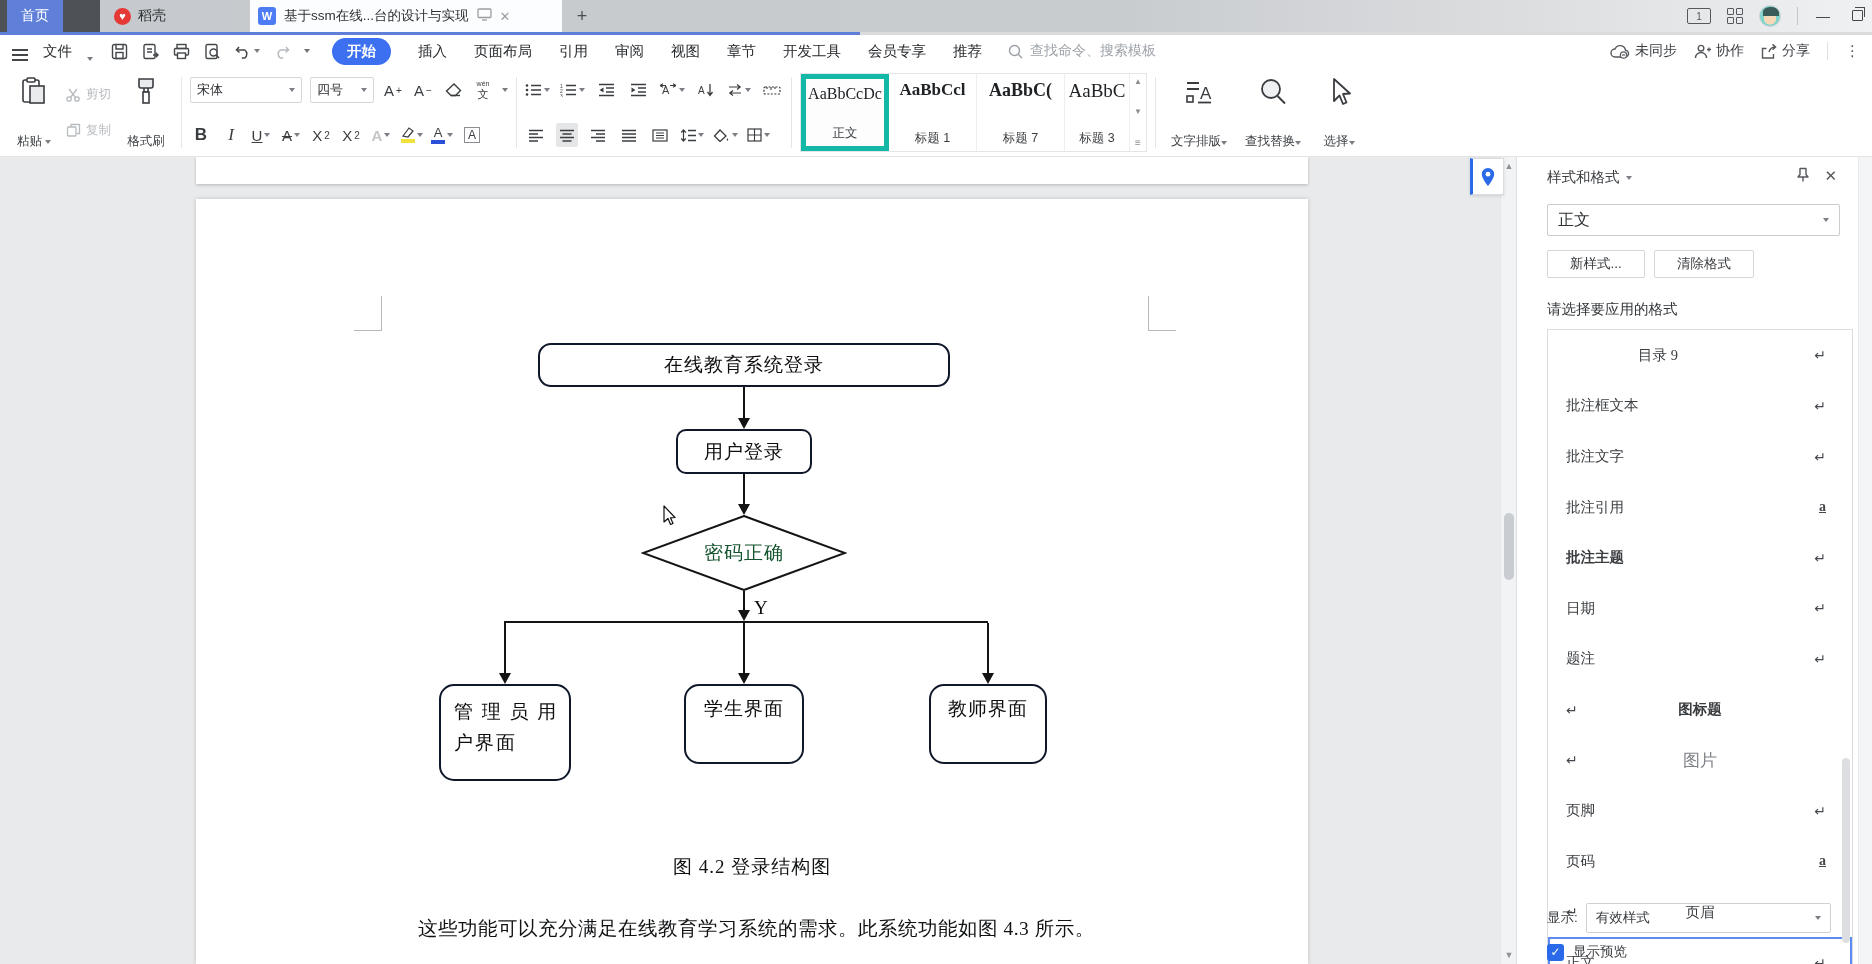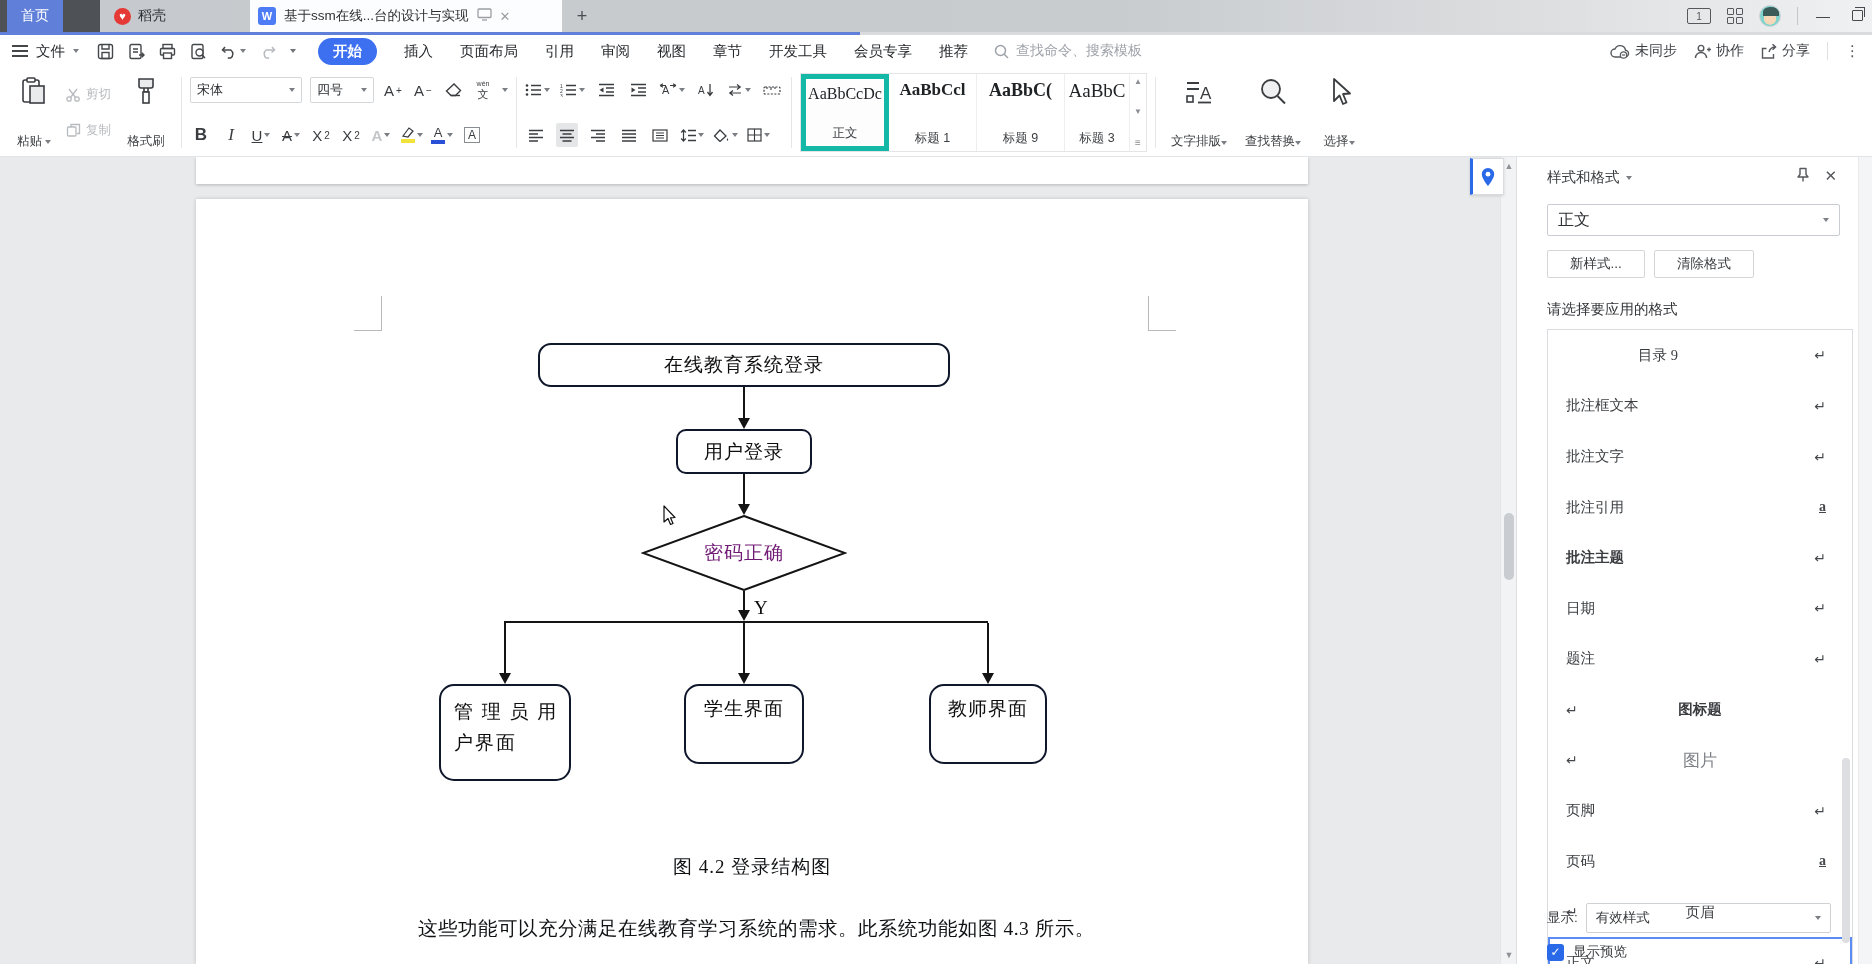--- a/index.html
+++ b/index.html
@@ -35,21 +35,21 @@
     border:1px solid #cfd2d5; position:relative; overflow:hidden; }
   .avatar::before { content:""; position:absolute; left:3px; top:1px; width:16px; height:9px; border-radius:50% 50% 0 0; background:#3A5B58; }
   .wc-divider { width:1px; height:18px; background:#C4C7CA; }
   .wc-min,.wc-max { color:#46494D; font-size:14px; width:18px; text-align:center; }
   .wc-max .sq { display:inline-block; width:11px; height:11px; border:1.5px solid #46494D; border-radius:1px; position:relative; }
   .wc-max .sq::before { content:""; position:absolute; left:2px; top:-4px; width:9px; height:9px; border:1.5px solid #46494D; border-left:none; border-bottom:none; }
 
   
   #menubar { position:absolute; left:0; top:35px; width:1872px; height:32px; background:#fff;
     display:flex; align-items:center; padding:0 12px; font-size:14.5px; color:#26292C; }
-  .mb-file { display:flex; align-items:center; gap:8px; margin-right:18px; }
+  .mb-file { display:flex; align-items:flex-end; gap:15px; margin-right:18px; }
   .hamburger { width:16px; height:12px; border-top:2px solid #44474A; border-bottom:2px solid #44474A; position:relative; }
   .hamburger::before { content:""; position:absolute; left:0; top:3px; width:16px; height:2px; background:#44474A; }
   .caret { width:0; height:0; border-left:4px solid transparent; border-right:4px solid transparent; border-top:5px solid #7B7F84; display:inline-block; }
   .caret.sm { border-left-width:3px; border-right-width:3px; border-top-width:4px; }
   .mb-quick { display:flex; align-items:center; gap:14px; margin-right:22px; }
   .qicon svg { display:block; }
   .undo-wrap { display:flex; align-items:center; gap:3px; }
   .mb-tabs { display:flex; align-items:center; gap:27px; }
   .mb-tab { cursor:default; white-space:nowrap; }
   .mb-tab.active { background:#3C70F0; color:#fff; border-radius:15px; padding:4px 15px; font-weight:bold; }
@@ -106,21 +106,21 @@
   .fc-start { left:342px; top:144px; width:412px; height:44px; border-radius:13px; }
   .fc-login { left:480px; top:230px; width:136px; height:45px; border-radius:10px; }
   .fc-leaf { border-radius:15px; align-items:flex-start; padding-top:10px; }
   .fc-leafA { left:243px; top:485px; width:132px; height:97px; justify-content:flex-start; padding-left:13px; padding-right:10px; }
   .fc-leafA .two { line-height:31px; letter-spacing:2px; }
   .fc-leafB { left:488px; top:485px; width:120px; height:80px; }
   .fc-leafC { left:733px; top:485px; width:118px; height:80px; }
   .fc-diamond { position:absolute; left:445px; top:316px; width:206px; height:76px; }
   .fc-diamond svg { position:absolute; left:0; top:0; }
   .fc-diamond .dtext { position:absolute; left:0; top:0; width:206px; height:76px; display:flex; align-items:center; justify-content:center;
-    font-family:"Liberation Serif","DejaVu Serif",serif; font-size:19px; letter-spacing:1px; color:#701a75; }
+    font-family:"Liberation Serif","DejaVu Serif",serif; font-size:19px; letter-spacing:1px; color:#14532d; }
   .vline { position:absolute; width:2px; background:#141414; }
   .hline { position:absolute; height:2px; background:#141414; }
   .ahead { position:absolute; width:0; height:0; border-left:6px solid transparent; border-right:6px solid transparent; border-top:11px solid #141414; }
   .fc-ylabel { position:absolute; left:558px; top:398px; font-family:"Liberation Serif","DejaVu Serif",serif; font-size:19px; color:#0E0E0E; }
   .doc-caption { position:absolute; left:0; top:655px; width:1112px; text-align:center;
     font-family:"Liberation Serif","DejaVu Serif",serif; font-size:19px; color:#101214; letter-spacing:1px; }
   .doc-par { position:absolute; left:222px; top:716px; width:680px; font-family:"Liberation Serif","DejaVu Serif",serif;
     font-size:19.5px; color:#101214; white-space:nowrap; letter-spacing:0.5px; }
   .cursor { position:absolute; left:466px; top:306px; }
 
@@ -529,21 +529,21 @@
       <div class="gcell sel">
         <span class="prev">AaBbCcDc</span>
         <span class="glbl">正文</span>
       </div>
       <div class="gcell">
         <span class="prev" style="font-weight:bold; font-size:17px;">AaBbCcl</span>
         <span class="glbl">标题 1</span>
       </div>
       <div class="gcell">
         <span class="prev" style="font-weight:bold; font-size:18px;">AaBbC(</span>
-        <span class="glbl">标题 9</span>
+        <span class="glbl">标题 7</span>
       </div>
       <div class="gcell" style="width:64px; border-right:none; overflow:hidden;">
         <span class="prev" style="font-weight:normal; font-size:19px;">AaBbC</span>
         <span class="glbl">标题 3</span>
       </div>
       <div class="gscroll">
         <span>▲</span>
         <span>▼</span>
         <span style="font-size:10px;">≡</span>
       </div>

